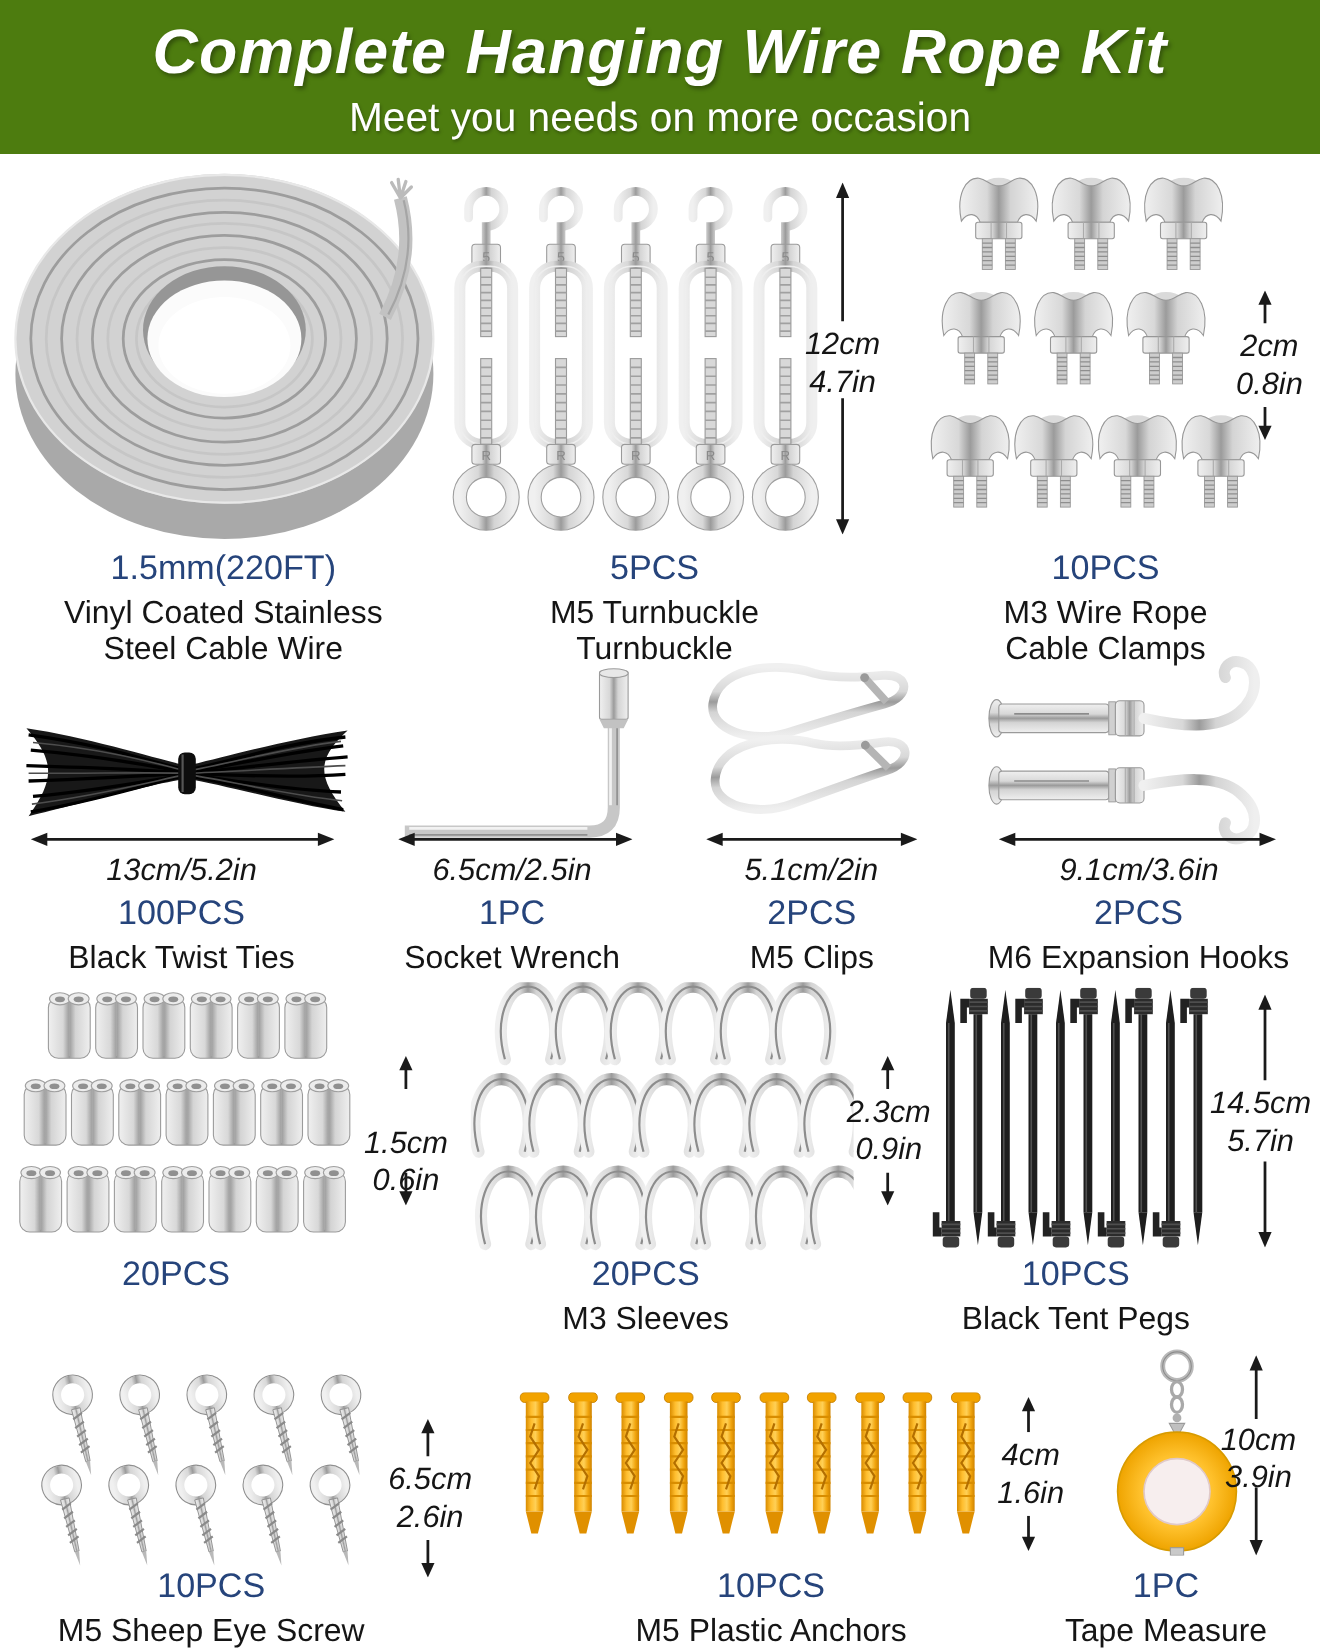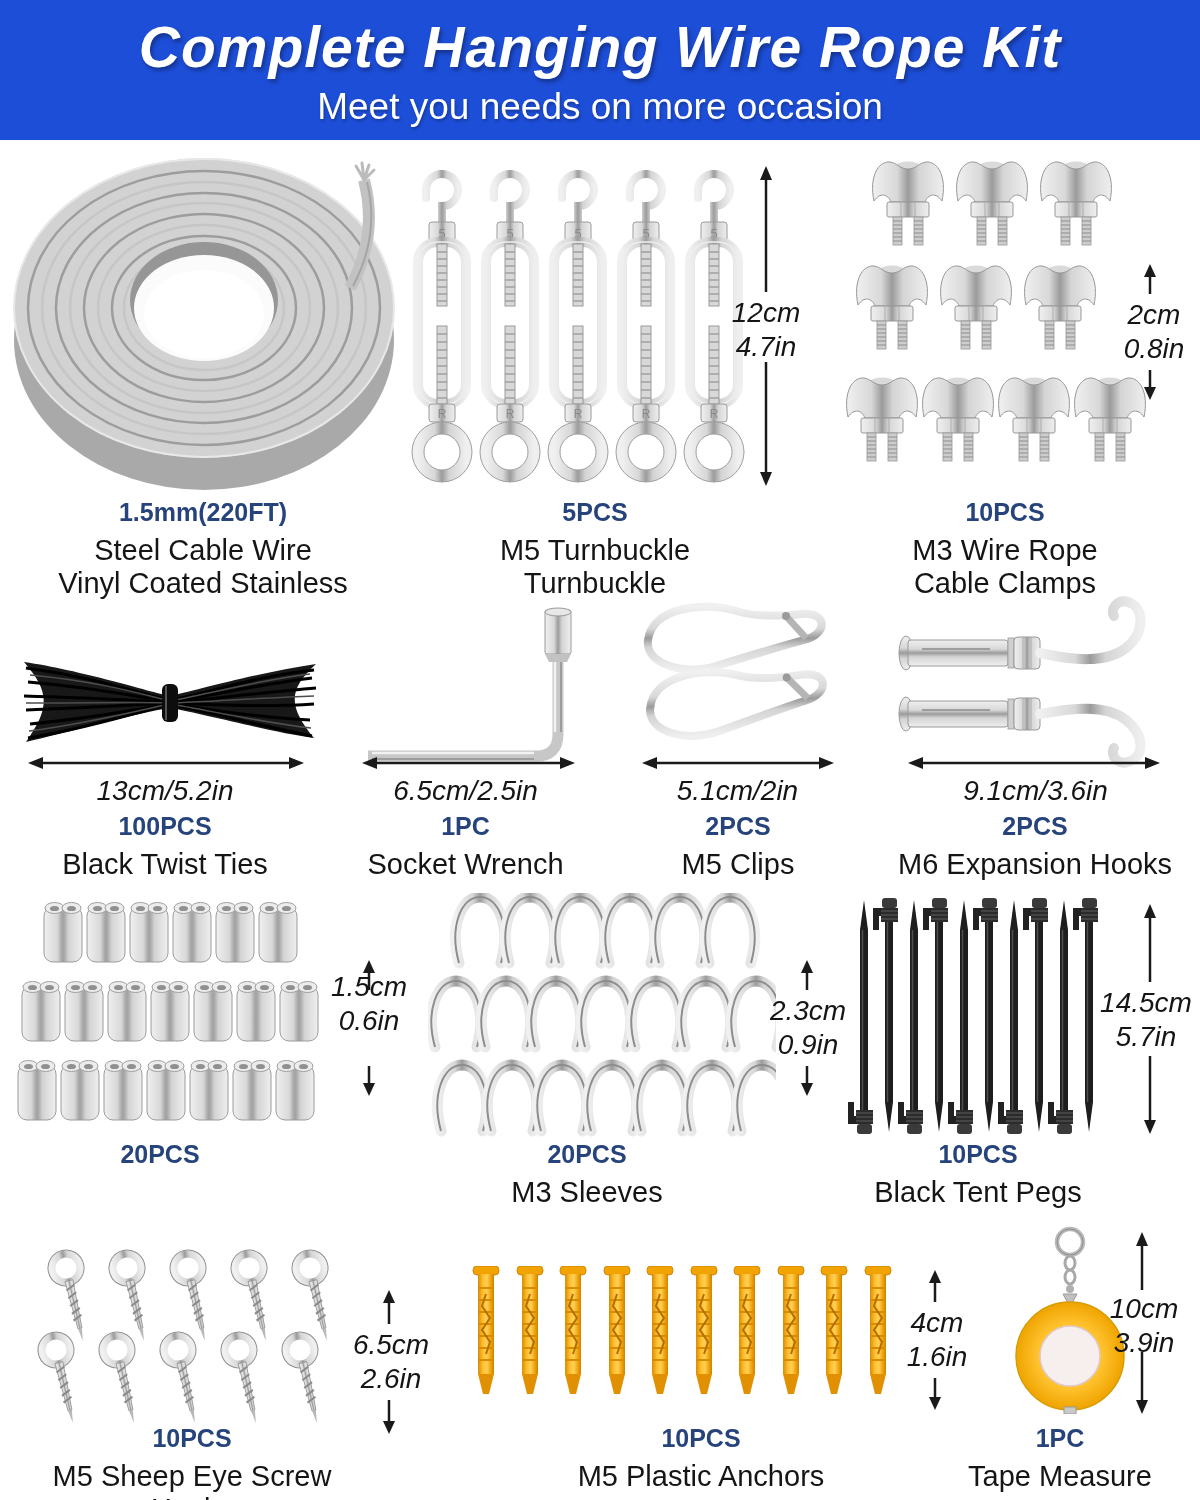--- a/index.html
+++ b/index.html
@@ -1,25 +1,25 @@
 <!DOCTYPE html>
 <html><head>
 <meta charset="utf-8">
 <style>
   html,body{margin:0;padding:0;background:#ffffff;}
   .canvas{position:relative;width:1200px;height:1500px;background:#ffffff;overflow:hidden;
           font-family:"Liberation Sans", sans-serif;}
   .abs{position:absolute;}
-  .header{left:0;top:0;width:1200px;height:140px;background:#1d4ed8;}
+  .header{left:0;top:0;width:1200px;height:140px;background:#4d7c0f;}
   .title{left:0;top:14px;width:1200px;text-align:center;color:#ffffff;
          font-size:57px;font-weight:bold;font-style:italic;letter-spacing:1px;
          text-shadow:2px 3px 4px rgba(0,0,0,0.35);}
   .subtitle{left:0;top:86px;width:1200px;text-align:center;color:#ffffff;
             font-size:37px;font-weight:normal;text-shadow:1px 2px 3px rgba(0,0,0,0.3);}
-  .count{font-size:25px;font-weight:bold;color:#26447b;text-align:center;line-height:1.15;margin-bottom:7px;}
+  .count{font-size:31px;font-weight:normal;color:#26447b;text-align:center;line-height:1.15;margin-bottom:7px;}
   .name{font-size:29px;color:#151515;text-align:center;line-height:1.16;}
   .dim{font-size:28px;color:#151515;text-align:center;line-height:1.2;font-style:italic;}
   svg{display:block;}
 </style>
 </head>
 <body>
 
 <div class="canvas">
 
   <svg width="0" height="0" style="position:absolute" aria-hidden="true">
@@ -217,22 +217,22 @@
     <div>2cm</div>
     <div>0.8in</div>
   </div>
   <svg class="abs" style="left:1143px;top:370px" width="14" height="30" viewBox="0 0 14 30">
     <line x1="7" y1="0" x2="7" y2="21" stroke="#1a1a1a" stroke-width="2.5"></line>
       <polygon points="7,30 1,17 13,17" fill="#1a1a1a"></polygon>
   </svg>
 
   <div class="abs" style="left:28px;top:498px;width:350px">
     <div class="count">1.5mm(220FT)</div>
+    <div class="name">Vinyl Coated Stainless</div>
     <div class="name">Steel Cable Wire</div>
-    <div class="name">Vinyl Coated Stainless</div>
   </div>
   <div class="abs" style="left:420px;top:498px;width:350px">
     <div class="count">5PCS</div>
     <div class="name">M5 Turnbuckle</div>
     <div class="name">Turnbuckle</div>
   </div>
   <div class="abs" style="left:830px;top:498px;width:350px">
     <div class="count">10PCS</div>
     <div class="name">M3 Wire Rope</div>
     <div class="name">Cable Clamps</div>
@@ -399,21 +399,21 @@
         <use href="#sym-sleeve"></use>
       </g>
       <g transform="translate(260,158)">
         <use href="#sym-sleeve"></use>
       </g>
   </svg>
   <svg class="abs" style="left:362px;top:960px" width="14" height="30" viewBox="0 0 14 30">
     <polygon points="7,0 1,13 13,13" fill="#1a1a1a"></polygon>
       <line x1="7" y1="9" x2="7" y2="30" stroke="#1a1a1a" stroke-width="2.5"></line>
   </svg>
-  <div class="abs dim" style="left:316px;top:970px;width:106px">
+  <div class="abs dim" style="left:316px;top:1022px;width:106px">
     <div>1.5cm</div>
     <div>0.6in</div>
   </div>
   <svg class="abs" style="left:362px;top:1066px" width="14" height="30" viewBox="0 0 14 30">
     <line x1="7" y1="0" x2="7" y2="21" stroke="#1a1a1a" stroke-width="2.5"></line>
       <polygon points="7,30 1,17 13,17" fill="#1a1a1a"></polygon>
   </svg>
 
   <svg class="abs" style="left:428px;top:893px" width="348" height="252" viewBox="0 0 348 252">
     <g transform="translate(24,0)">

